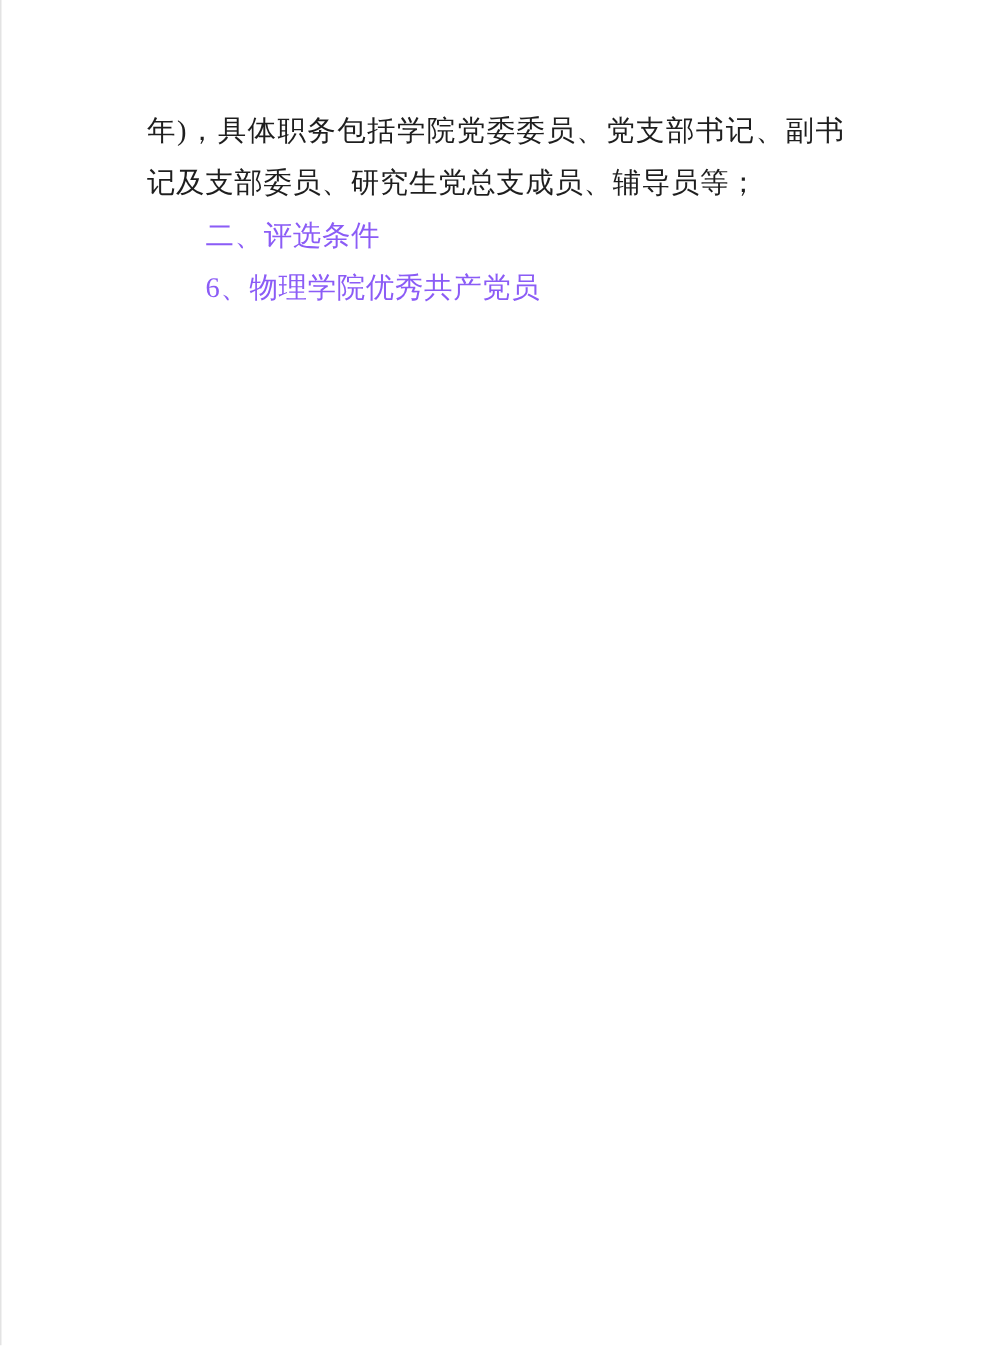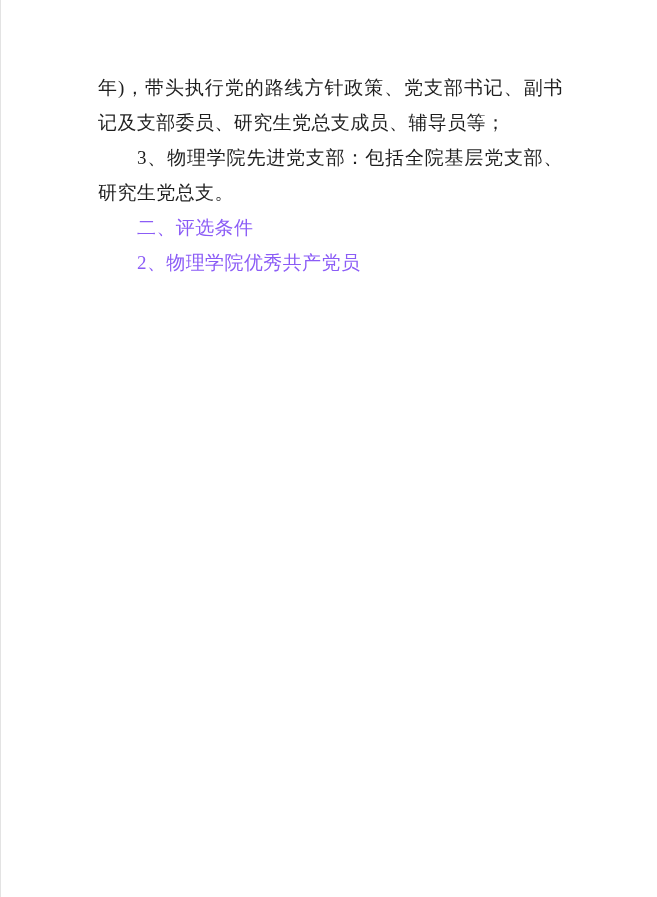--- a/index.html
+++ b/index.html
@@ -33,17 +33,16 @@
   }
   .page p.heading {
     font-weight: normal;
     color: #8b5cf6;
   }
 </style>
 </head>
 <body>
 
 <div class="page">
-  <p class="body">年)，带头执行党的路线方针政策、党支部书记、副书记及支部委员、研究生党总支成员、辅导员等；</p>
-  <p class="body indent">3、物理学院先进党支部：包括全院基层党支部、研究生党总支。</p>
+  <p class="body">年)，具体职务包括学院党委委员、党支部书记、副书记及支部委员、研究生党总支成员、辅导员等；</p>
   <p class="heading indent">二、评选条件</p>
-  <p class="heading indent">2、物理学院优秀共产党员</p>
+  <p class="heading indent">6、物理学院优秀共产党员</p>
 </div>
 
 </body></html>

